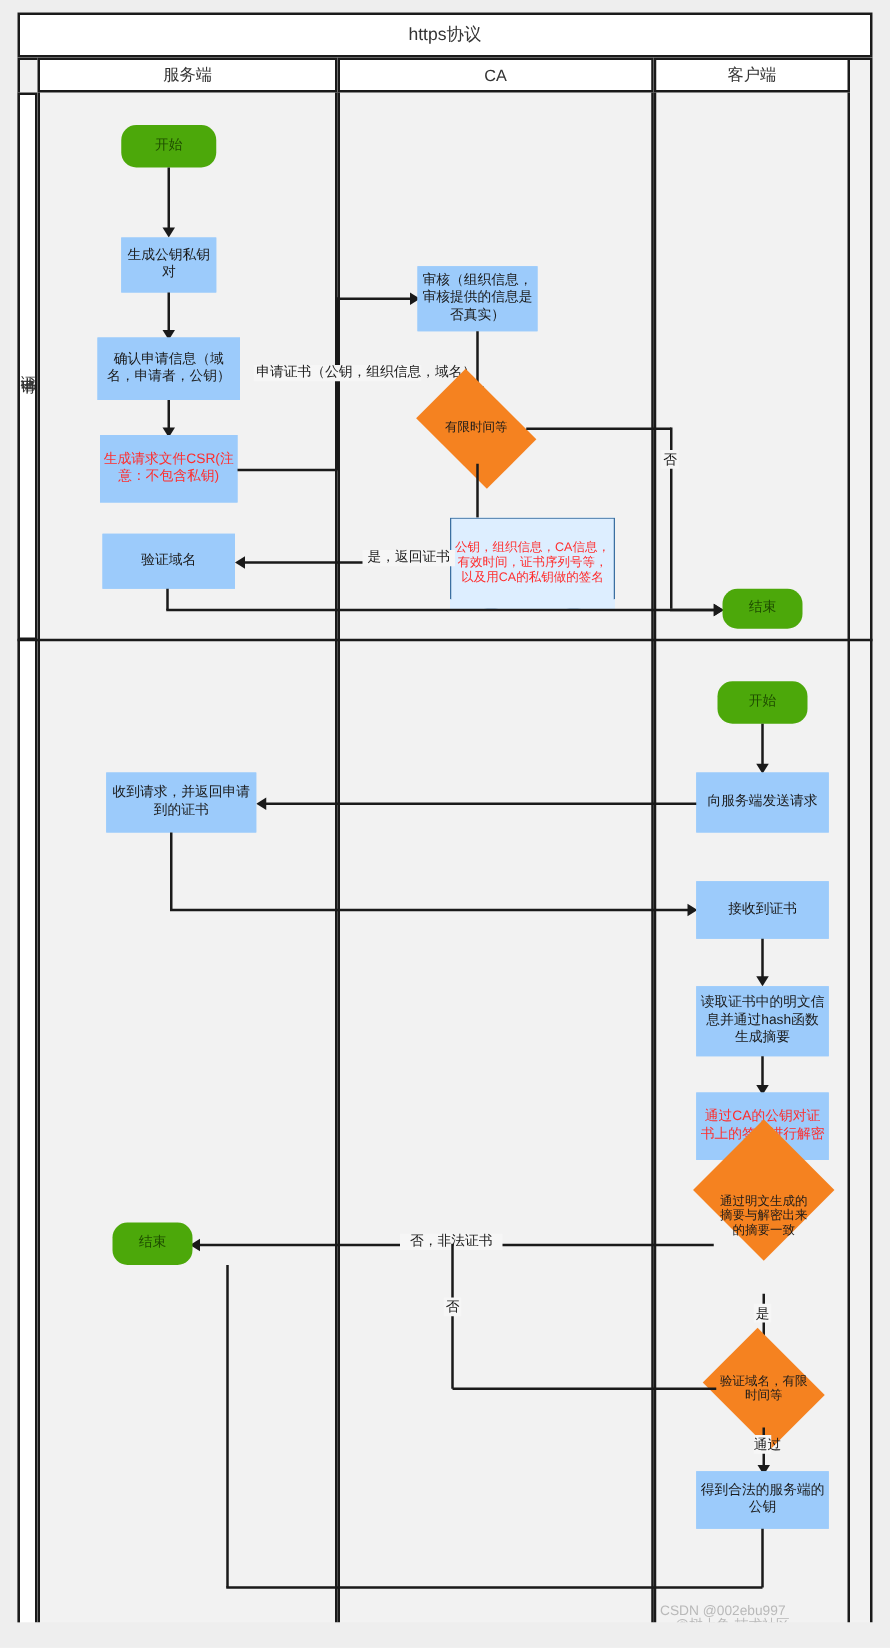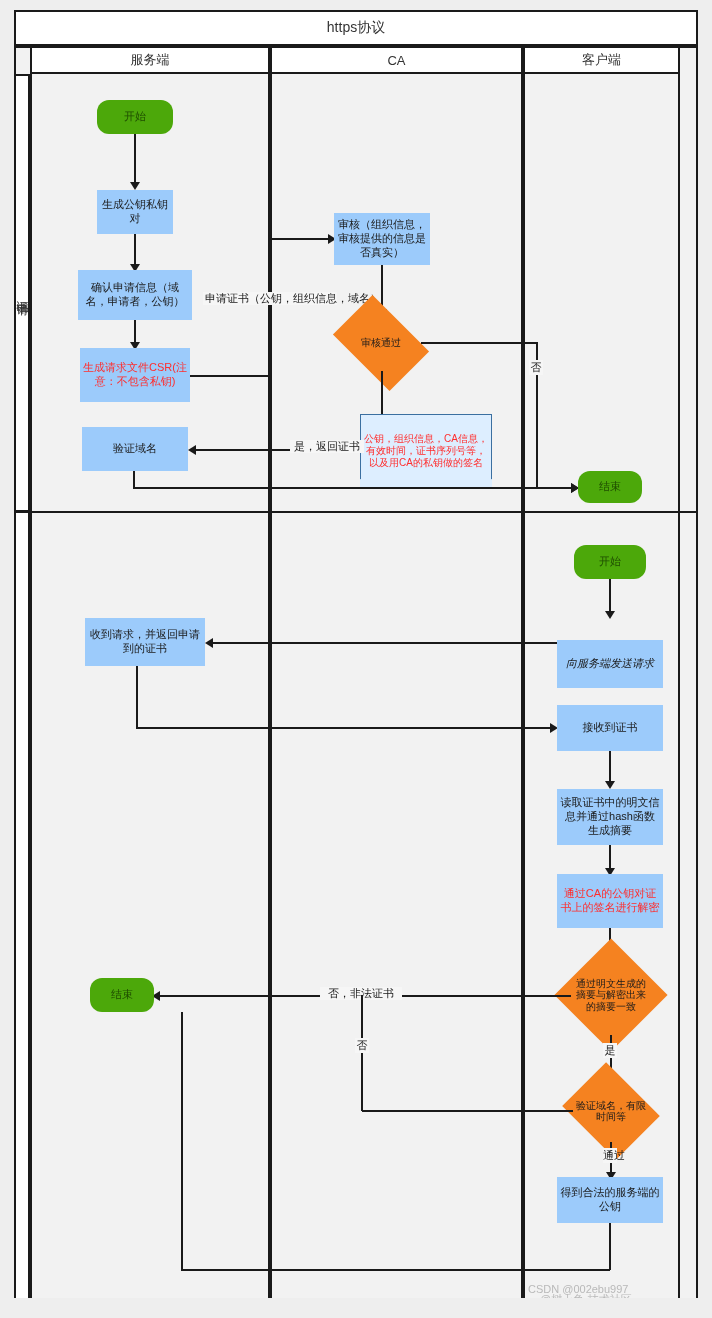--- a/index.html
+++ b/index.html
@@ -192,21 +192,21 @@
   <div class="ln lnh" style="left:269px; top:238px; width:62px;"></div>
   <div class="arw arw-r" style="left:328px; top:234px;"></div>
   <div class="elbl" style="left:203px; top:292px; width:130px;">申请证书（公钥，组织信息，域名）</div>
 
   <div class="node n-proc" style="left:334px; top:213px; width:96px; height:52px;">审核（组织信息，审核提供的信息是否真实）</div>
   <div class="ln lnv" style="left:381px; top:265px; height:48px;"></div>
   <div class="arw arw-d" style="left:377px; top:309px;"></div>
 
   <div class="node n-dec" style="left:341px; top:315px; width:80px; height:56px;">
     <div class="dia"></div>
-    <div class="dia-txt">审核通过</div>
+    <div class="dia-txt">有限时间等</div>
   </div>
 
   <div class="ln lnh" style="left:421px; top:342px; width:116px;"></div>
   <div class="ln lnv" style="left:536px; top:342px; height:145px;"></div>
   <div class="ln lnh" style="left:536px; top:487px; width:38px;"></div>
   <div class="arw arw-r" style="left:571px; top:483px;"></div>
   <div class="elbl-v" style="left:529px; top:360px; width:14px;">否</div>
 
   <div class="ln lnv" style="left:381px; top:371px; height:46px;"></div>
 
@@ -224,21 +224,21 @@
   <div class="ln lnv" style="left:133px; top:471px; height:17px;"></div>
   <div class="ln lnh" style="left:133px; top:487px; width:442px;"></div>
   <div class="arw arw-r" style="left:571px; top:483px;"></div>
 
   <div class="node n-start" style="left:578px; top:471px; width:64px; height:32px;">结束</div>
 
   <div class="node n-start" style="left:574px; top:545px; width:72px; height:34px;">开始</div>
   <div class="ln lnv" style="left:609px; top:579px; height:35px;"></div>
   <div class="arw arw-d" style="left:605px; top:611px;"></div>
 
-  <div class="node n-proc" style="left:557px; top:640px; width:106px; height:48px;font-style:italic;">向服务端发送请求</div>
+  <div class="node n-proc" style="left:557px; top:618px; width:106px; height:48px;">向服务端发送请求</div>
 
   <div class="ln lnh" style="left:209px; top:642px; width:348px;"></div>
   <div class="arw arw-l" style="left:205px; top:638px;"></div>
 
   <div class="node n-proc" style="left:85px; top:618px; width:120px; height:48px;">收到请求，并返回申请到的证书</div>
 
   <div class="ln lnv" style="left:136px; top:666px; height:62px;"></div>
   <div class="ln lnh" style="left:136px; top:727px; width:418px;"></div>
   <div class="arw arw-r" style="left:550px; top:723px;"></div>
 
@@ -247,21 +247,21 @@
   <div class="arw arw-d" style="left:605px; top:781px;"></div>
 
   <div class="node n-proc" style="left:557px; top:789px; width:106px; height:56px;">读取证书中的明文信息并通过hash函数生成摘要</div>
   <div class="ln lnv" style="left:609px; top:845px; height:28px;"></div>
   <div class="arw arw-d" style="left:605px; top:868px;"></div>
 
   <div class="node n-proc n-red" style="left:557px; top:874px; width:106px; height:54px;">通过CA的公钥对证书上的签名进行解密</div>
   <div class="ln lnv" style="left:609px; top:928px; height:28px;"></div>
   <div class="arw arw-d" style="left:605px; top:950px;"></div>
 
-  <div class="node n-dec" style="left:571px; top:955px; width:80px; height:80px;">
+  <div class="node n-dec" style="left:571px; top:912px; width:80px; height:80px;align-items:flex-end;">
     <div class="dia"></div>
     <div class="dia-txt">通过明文生成的摘要与解密出来的摘要一致</div>
   </div>
 
   <div class="ln lnh" style="left:156px; top:995px; width:415px;"></div>
   <div class="arw arw-l" style="left:152px; top:991px;"></div>
   <div class="elbl" style="left:320px; top:987px; width:78px;">否，非法证书</div>
 
   <div class="node n-start" style="left:90px; top:978px; width:64px; height:34px;">结束</div>
 

